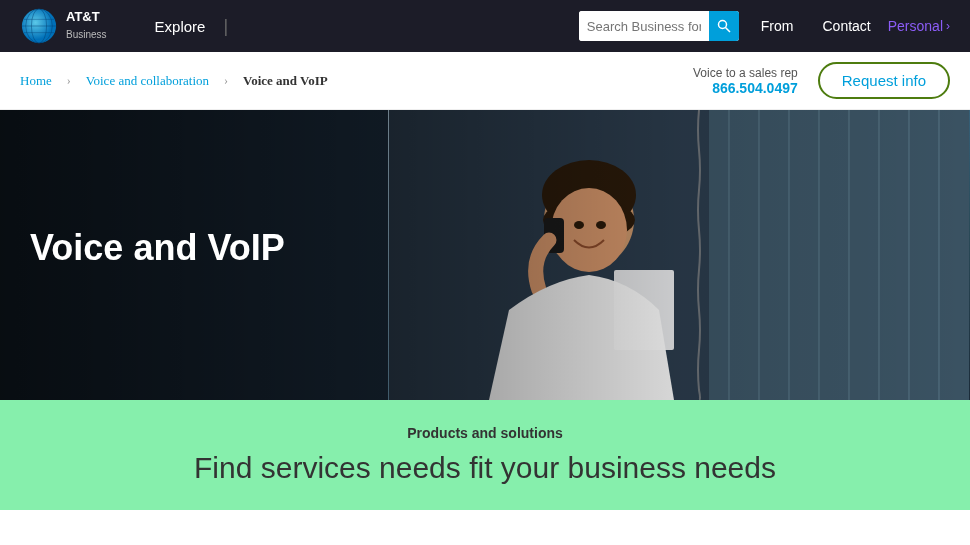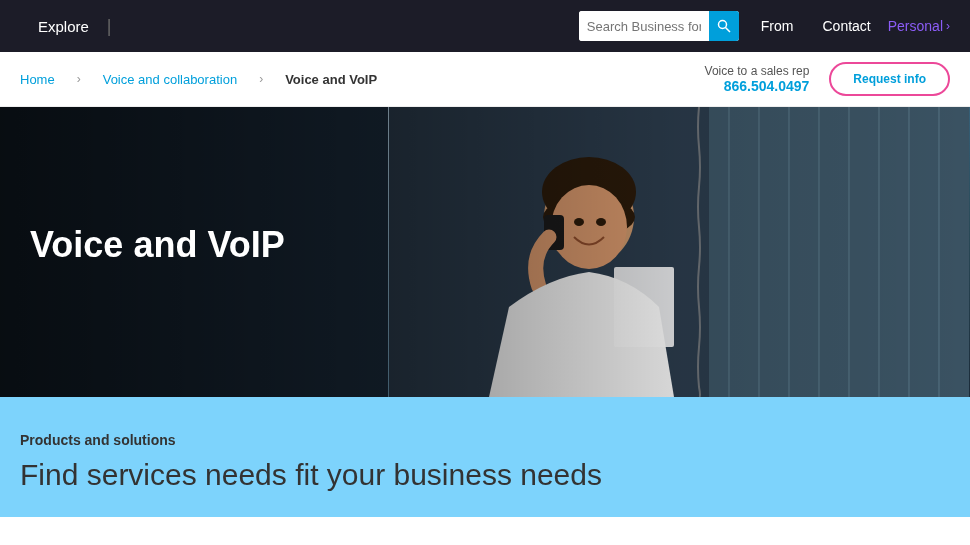--- a/index.html
+++ b/index.html
@@ -115,22 +115,23 @@
       background: #fff;
       padding: 10px 20px;
       display: flex;
       align-items: center;
       justify-content: space-between;
       border-bottom: 1px solid #eee;
     }
     .breadcrumb {
       display: flex;
       align-items: center;
-      gap: 22px;
+      gap: 15px;
       font-size: 13px;
+      font-family: Liberation Serif, serif;
     }
     .breadcrumb a {
       color: #009fdb;
       text-decoration: none;
       cursor: pointer;
     }
     .breadcrumb .separator {
       color: #999;
       font-size: 12px;
     }
@@ -149,27 +150,27 @@
     }
     .sales-label {
       color: #555;
     }
     .sales-number {
       color: #009fdb;
       font-size: 14px;
       font-weight: bold;
     }
     .request-btn {
-      border: 2px solid #ec4899;
+      border: 2px solid #4d7c0f;
       color: #009fdb;
       background: #fff;
       border-radius: 25px;
       padding: 8px 22px;
-      font-size: 12px;
-      font-weight: bold;
+      font-size: 15px;
+      font-weight: normal;
       cursor: pointer;
     }
 
     
     .hero {
       position: relative;
       width: 970px;
       height: 290px;
       overflow: hidden;
       background: #1a2a3a;
@@ -211,40 +212,61 @@
     }
     .hero-subtitle {
       font-size: 14px;
       color: #ddd;
       line-height: 1.5;
       max-width: 380px;
     }
 
     
     .section-products {
-      background: #7dd3fc;
-      text-align: left;
-      padding: 35px 20px 25px;
+      background: #86efac;
+      text-align: center;
+      padding: 25px 20px 25px;
     }
     .section-label {
       font-size: 14px;
       font-weight: bold;
       color: #333;
       margin-bottom: 10px;
     }
     .section-title {
       font-size: 30px;
       color: #333;
       font-weight: 300;
     }
   </style>
 </head>
 <body>
 
 <nav class="nav">
+  <div class="nav-logo">
+    <svg class="att-globe" viewBox="0 0 40 40">
+      <defs>
+        <radialGradient id="globeGrad" cx="40%" cy="40%">
+          <stop offset="0%" stop-color="#5bc8e8"></stop>
+          <stop offset="100%" stop-color="#0070b8"></stop>
+        </radialGradient>
+      </defs>
+      <circle cx="20" cy="20" r="18" fill="url(#globeGrad)"></circle>
+
+      <ellipse cx="20" cy="20" rx="8" ry="18" fill="none" stroke="#003d70" stroke-width="0.8" opacity="0.6"></ellipse>
+      <ellipse cx="20" cy="20" rx="14" ry="18" fill="none" stroke="#003d70" stroke-width="0.8" opacity="0.6"></ellipse>
+      <line x1="2" y1="20" x2="38" y2="20" stroke="#003d70" stroke-width="0.8" opacity="0.6"></line>
+      <line x1="4" y1="13" x2="36" y2="13" stroke="#003d70" stroke-width="0.8" opacity="0.5"></line>
+      <line x1="4" y1="27" x2="36" y2="27" stroke="#003d70" stroke-width="0.8" opacity="0.5"></line>
+    </svg>
+    <div>
+      <div class="att-text">AT&amp;T</div>
+      <span class="att-text" style="font-size:10px;font-weight:normal;color:#bbb">Business</span>
+    </div>
+  </div>
 
   <div class="nav-links">
     <a class="nav-link">Explore</a>
     <span class="nav-divider">|</span>
   </div>
 
   <div class="nav-search">
     <input type="text" placeholder="Search Business for ..." style="">
     <button class="nav-search-btn">
       <svg width="14" height="14" viewBox="0 0 14 14">

